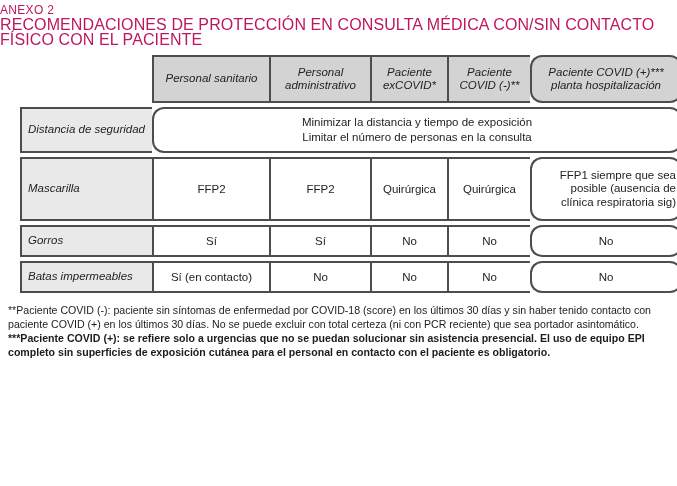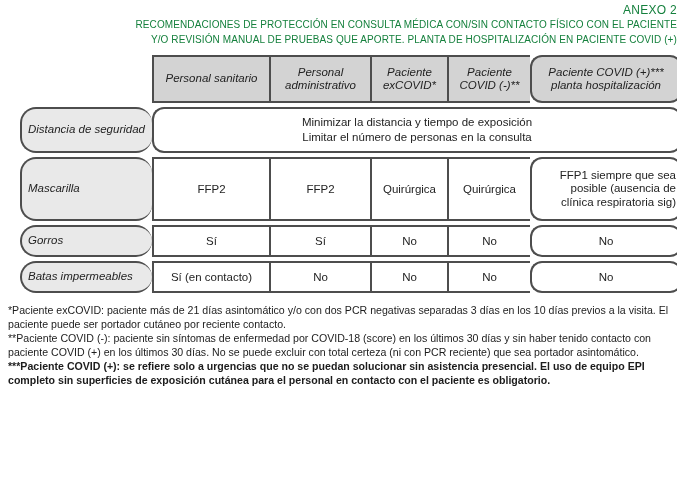--- a/index.html
+++ b/index.html
@@ -1,58 +1,57 @@
 <!DOCTYPE html>
 <html><head>
 <meta charset="utf-8">
 <style>
   html,body { margin:0; padding:0; }
   body {
     width:677px; height:486px; overflow:hidden;
     background:#ffffff; color:#2e2e2e;
     font-family:"Liberation Sans", sans-serif;
   }
-  .title-block { text-align:right; padding-top:3px; color:#15803d; }
+  .title-block { text-align:left; padding-top:3px; color:#be185d; }
   .annex-title { font-size:12px; line-height:15px; letter-spacing:0.3px; }
-  .doc-title   { font-size:10px; line-height:14.5px; letter-spacing:0.1px; }
+  .doc-title   { font-size:16px; line-height:14.5px; letter-spacing:0.1px; }
 
   table.proto {
     margin:4px 0 0 20px; width:662px;
     border-collapse:separate; border-spacing:0 4px;
     table-layout:fixed;
   }
   td, th { font-size:11.5px; padding:1px 3px; vertical-align:middle; color:#232323; }
   .b    { border:2px solid #4d4d4d; border-right:none; }
   .last { border-right:2px solid #8b5cf6;border-radius:12px; }
   .corner { border:none; background:transparent; }
   .ch {
     background:#d3d3d3; font-style:italic; font-weight:normal;
     text-align:center; height:42px; line-height:13.5px;
   }
   .rl {
     background:#e9e9e9; font-style:italic; text-align:left;
-    padding-left:6px; line-height:13.5px;border-radius:16px;
+    padding-left:6px; line-height:13.5px;
   }
   .dc { text-align:center; }
   .r-dist td { height:40px; }
   .r-masc td { height:58px; }
   .r-sm  td { height:26px; }
   .merged div { line-height:15px; text-align:center; }
   .wrap3 { line-height:13.5px; padding:0 4px;text-align:right; }
 
   .fn { margin:6px 8px 0 8px; font-size:10.6px; line-height:14px; color:#1c1c1c; }
   .fn-bold { font-weight:bold; }
 </style>
 </head>
 <body>
 
 <div class="title-block">
   <div class="annex-title">ANEXO 2</div>
   <div class="doc-title">RECOMENDACIONES DE PROTECCIÓN EN CONSULTA MÉDICA CON/SIN CONTACTO FÍSICO CON EL PACIENTE</div>
-  <div class="doc-title">Y/O REVISIÓN MANUAL DE PRUEBAS QUE APORTE. PLANTA DE HOSPITALIZACIÓN EN PACIENTE COVID (+)</div>
 </div>
 
 <table class="proto">
   <colgroup>
     <col style="width:132px">
       <col style="width:117px">
       <col style="width:101px">
     <col style="width:77px">
       <col style="width:83px">
       <col style="width:152px">
@@ -101,16 +100,15 @@
     <td class="dc b">No</td>
     <td class="dc b">No</td>
     <td class="dc b">No</td>
     <td class="dc b last">No</td>
   </tr>
 
 </tbody>
   </table>
 
 <div class="fn">
-  <div>*Paciente exCOVID: paciente más de 21 días asintomático y/o con dos PCR negativas separadas 3 días en los 10 días previos a la visita. El paciente puede ser portador cutáneo por reciente contacto.</div>
   <div>**Paciente COVID (-): paciente sin síntomas de enfermedad por COVID-18 (score) en los últimos 30 días y sin haber tenido contacto con paciente COVID (+) en los últimos 30 días. No se puede excluir con total certeza (ni con PCR reciente) que sea portador asintomático.</div>
   <div class="fn-bold">***Paciente COVID (+): se refiere solo a urgencias que no se puedan solucionar sin asistencia presencial. El uso de equipo EPI completo sin superficies de exposición cutánea para el personal en contacto con el paciente es obligatorio.</div>
 </div>
 
 </body></html>

